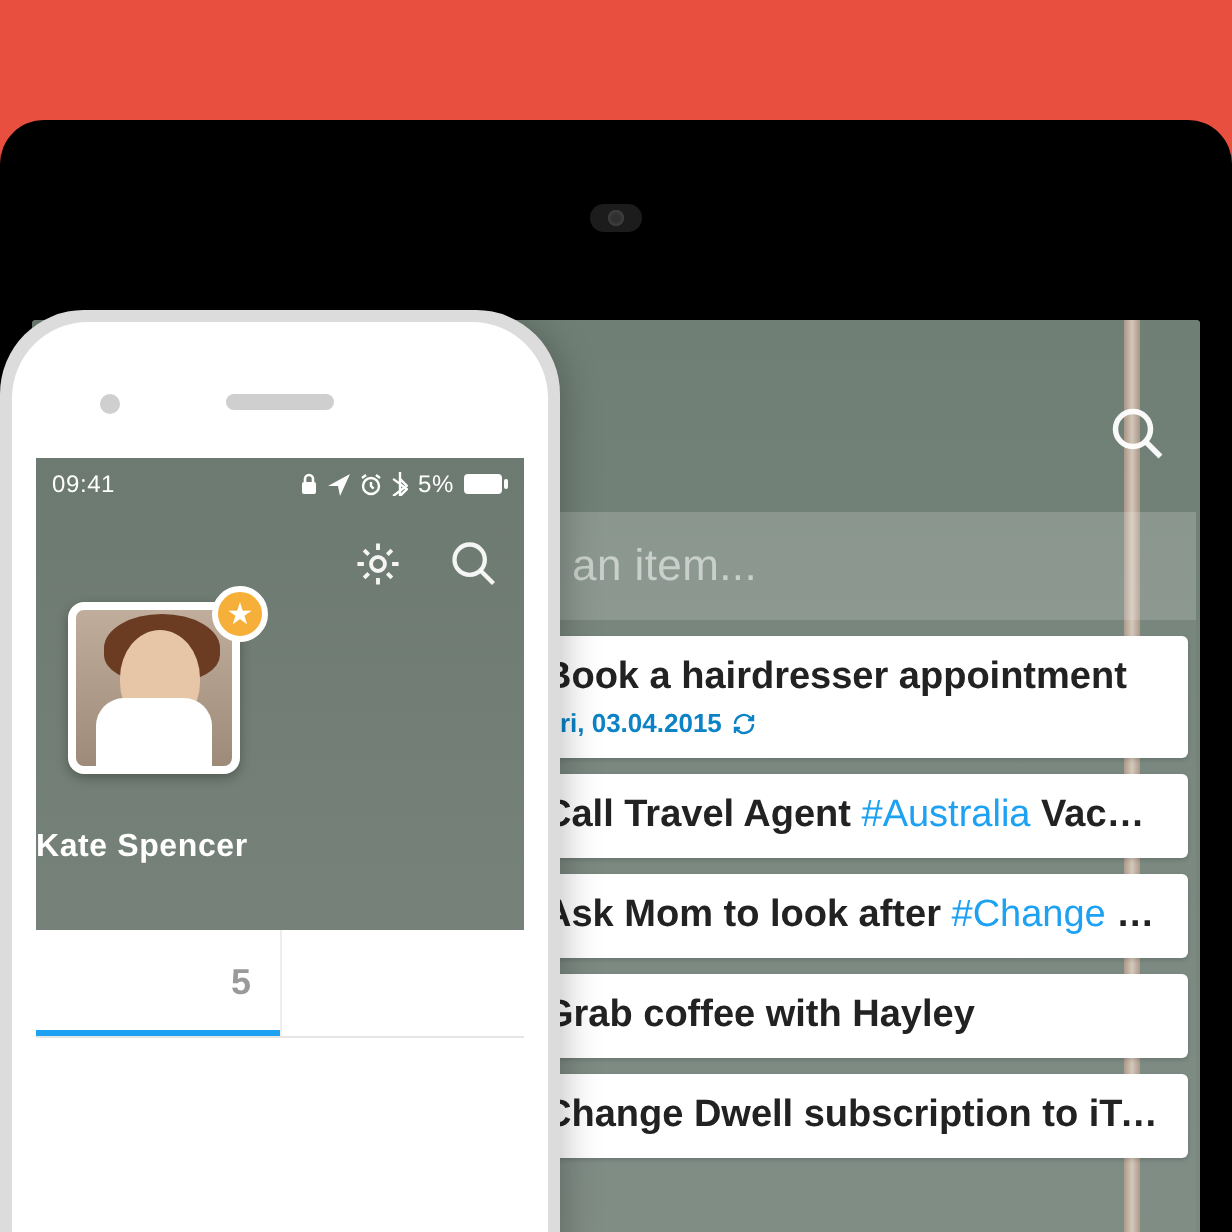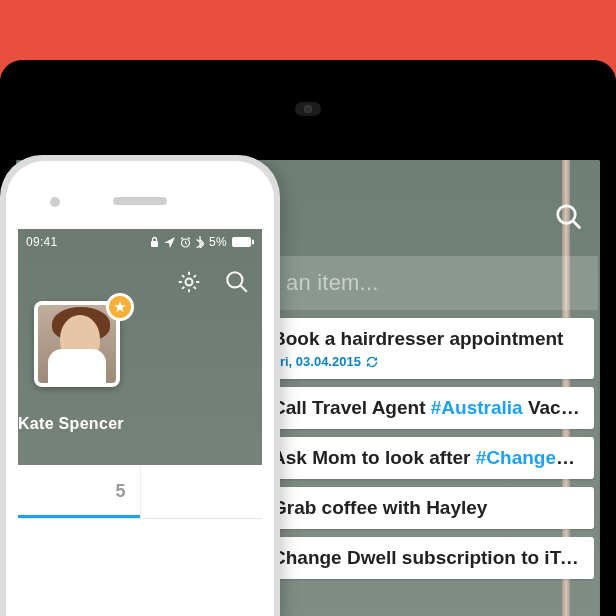--- a/index.html
+++ b/index.html
@@ -29,21 +29,21 @@
   .tablet-header { position:absolute; top:22px; left:0; right:0; height:70px; display:flex; align-items:center; justify-content:flex-end; padding: 0 16px; }
   .tablet-search-icon { color: rgba(255,255,255,0.95); }
 
   .task-panel { position:absolute; top: 96px; left: 210px; right: 2px; bottom: 0; background: rgba(255,255,255,0.04); }
   .add-item-row { height: 54px; display:flex; align-items:center; padding: 0 14px; background: rgba(255,255,255,0.15); }
   .add-item-input { font-size: 22px; color: #c9cfcb; letter-spacing:0.2px; }
 
   .task-item { background:#fff; border-radius:3px; margin:8px 4px; padding: 10px 14px 10px 42px; position:relative; box-shadow: 0 1px 2px rgba(0,0,0,0.15); }
   .task-check { position:absolute; left:10px; top:12px; width:20px; height:20px; border:2px solid #cfcfcf; border-radius:3px; }
   .task-title { font-size: 19px; font-weight:700; color:#222; white-space:nowrap; overflow:hidden; text-overflow:ellipsis; }
-  .task-title .tag { color:#1da1f2; font-weight:700;margin-top:43px; }
+  .task-title .tag { color:#1da1f2; font-weight:400;margin-top:43px; }
   .task-sub { margin-top:4px; font-size:13px; color:#0b83c6; font-weight:700; display:flex; align-items:center; gap:5px; }
   .task-sub svg { display:block; }
 
   
   .phone {
     position:absolute; left: 0; top: 155px; width: 280px; height: 560px;
     background:#dcdcdc; border-radius: 42px 42px 0 0; box-shadow: 0 3px 20px rgba(0,0,0,0.3);
   }
   .phone-inner { position:absolute; top:6px; left:6px; right:6px; bottom:0; background:#fff; border-radius: 38px 38px 0 0; }
   .phone-speaker { position:absolute; top:36px; left:50%; transform:translateX(-50%); width:54px; height:8px; border-radius:5px; background:#cfcfcf; }

